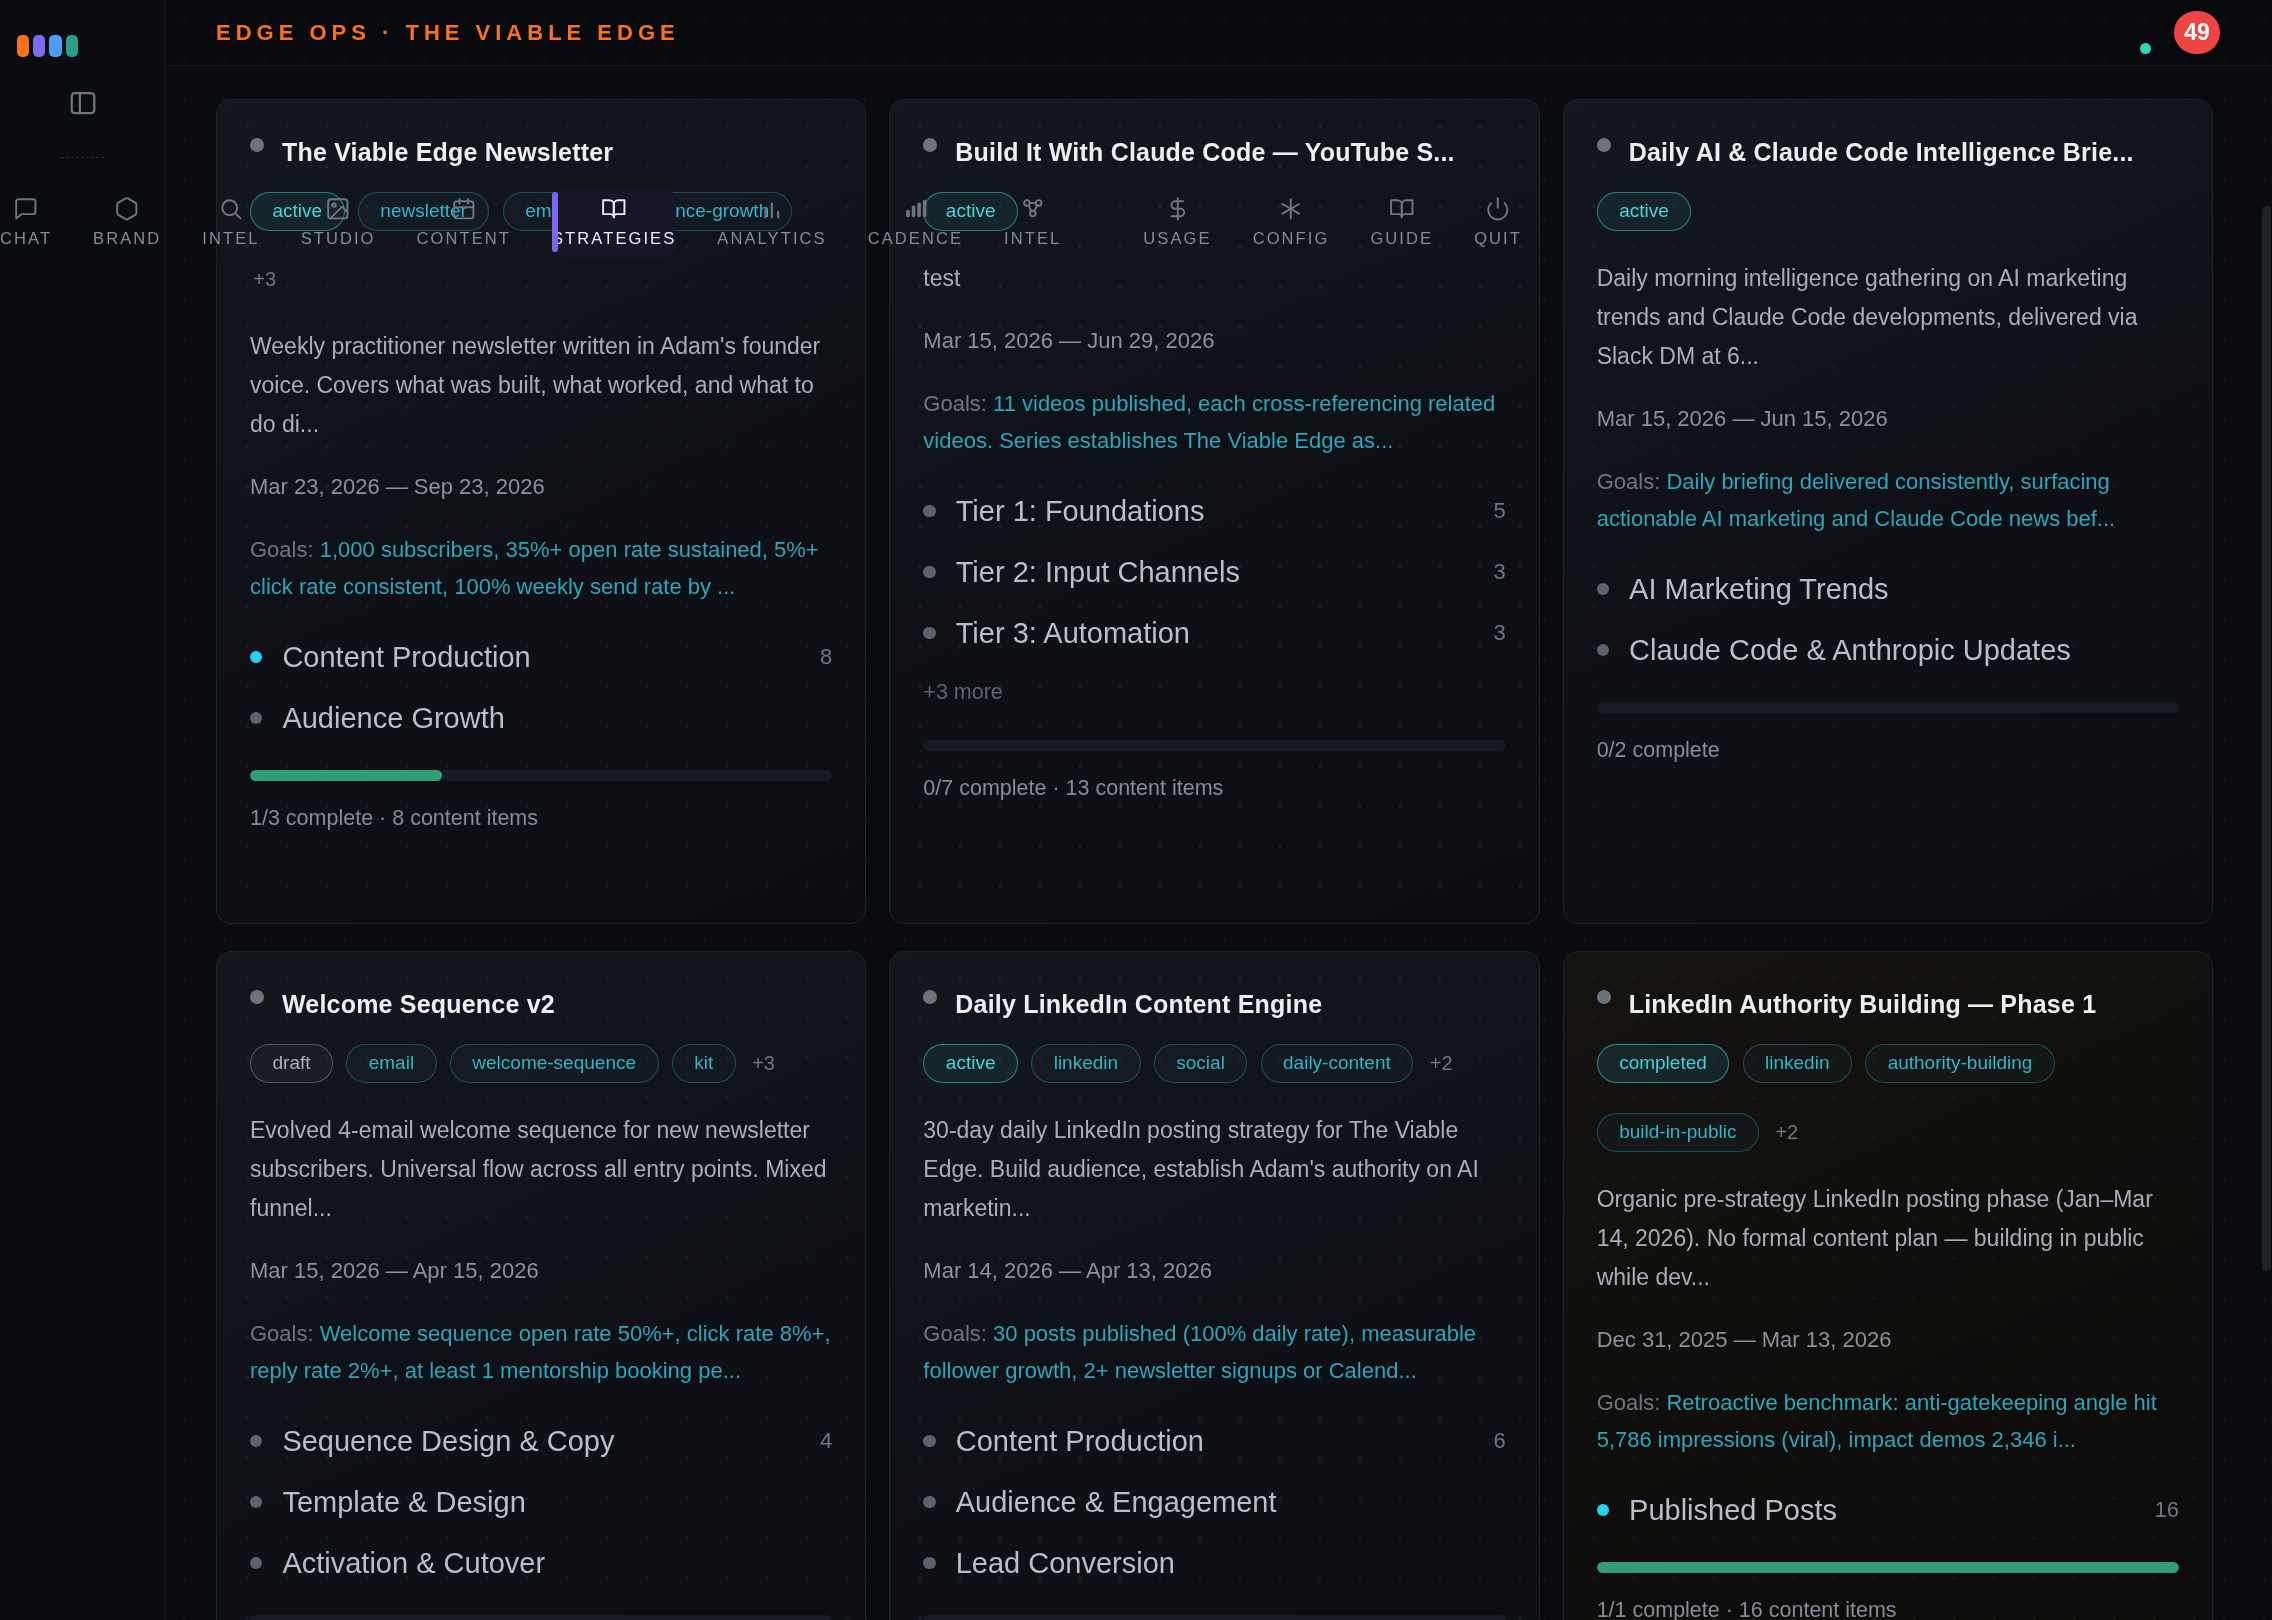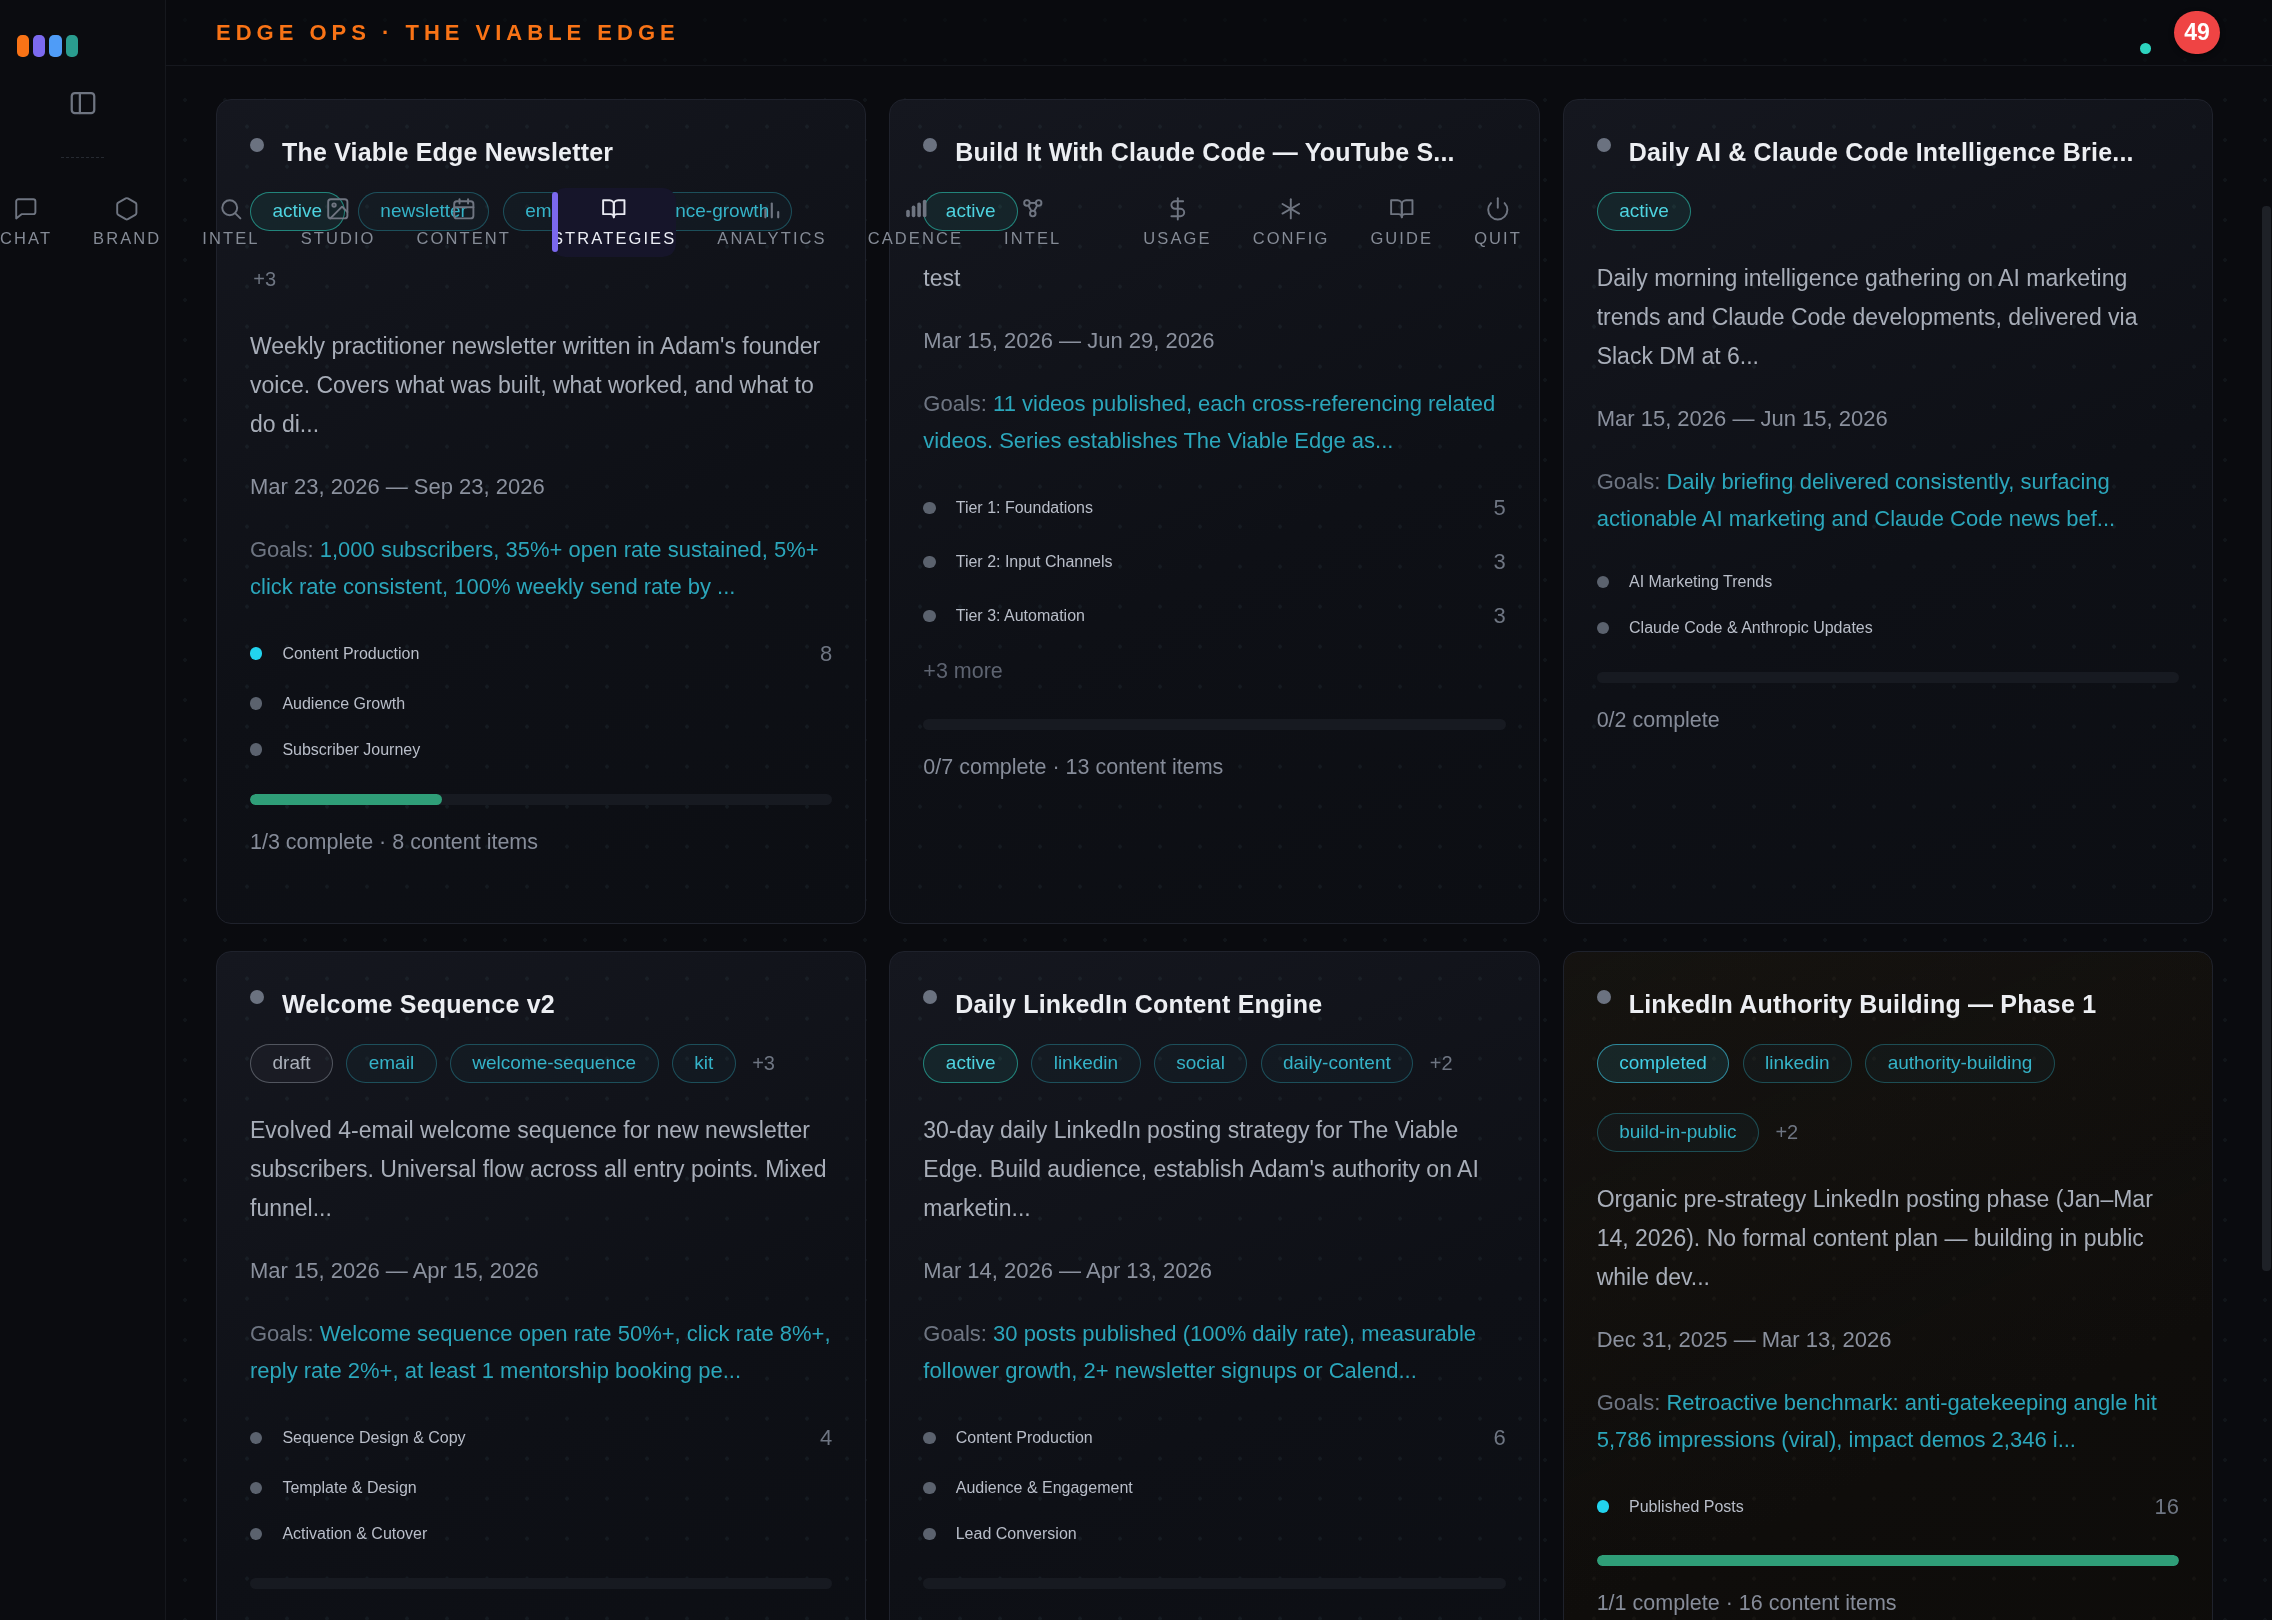--- a/index.html
+++ b/index.html
@@ -90,21 +90,21 @@
   .tag-break{flex-basis:100%;height:0;}
   .desc{margin:28px 0 0;color:#a8aeb9;font-size:23px;line-height:39px;}
   .dates{margin-top:30px;color:#8b919e;font-size:22px;}
   .goals{margin:31px 0 0;font-size:22px;line-height:37px;}
   .goals-label{color:#6e7582;}
   .goals-text{color:#2ba6bb;}
   .milestones{list-style:none;margin:36px 0 0;padding:0;display:flex;flex-direction:column;gap:28px;}
   .milestone{display:flex;align-items:center;gap:20px;}
   .m-dot{width:12.4px;height:12.4px;border-radius:50%;background:#5b626e;flex:0 0 auto;}
   .m-dot.cyan{background:#22d3ee;}
-  .m-label{color:#b9bec9;font-size:16px;flex:1 1 auto;min-width:0;}
+  .m-label{color:#b9bec9;font-size:29px;flex:1 1 auto;min-width:0;}
   .m-count{color:#6e7582;font-size:22px;}
   .more-milestones{margin-top:30px;color:#5d6370;font-size:21.5px;}
   .progress{margin-top:35px;height:11.6px;border-radius:5.8px;background:#171a21;overflow:hidden;}
   .progress-fill{height:100%;border-radius:5.8px;background:#2f9e78;}
   .card-footer{margin-top:25px;color:#868c99;font-size:21.5px;}
   
   .scroll-thumb{
     position:absolute;right:2.5px;top:206px;width:8.3px;height:1065px;border-radius:4.1px;
     background:#1e2127;z-index:9;
   }
@@ -303,25 +303,20 @@
           <li class="milestone">
             <span class="m-dot cyan"></span>
             <span class="m-label">Content Production</span>
             <span class="m-count">8</span>
           </li>
           <li class="milestone">
             <span class="m-dot"></span>
             <span class="m-label">Audience Growth</span>
             <span class="m-count"></span>
           </li>
-          <li class="milestone">
-            <span class="m-dot"></span>
-            <span class="m-label">Subscriber Journey</span>
-            <span class="m-count"></span>
-          </li>
         </ul>
 
     <div class="progress">
       <div class="progress-fill" style="width: 33%;"></div>
     </div>
     <div class="card-footer">1/3 complete · 8 content items</div>
   </article>
 
   <article class="card">
     <div class="card-head">

